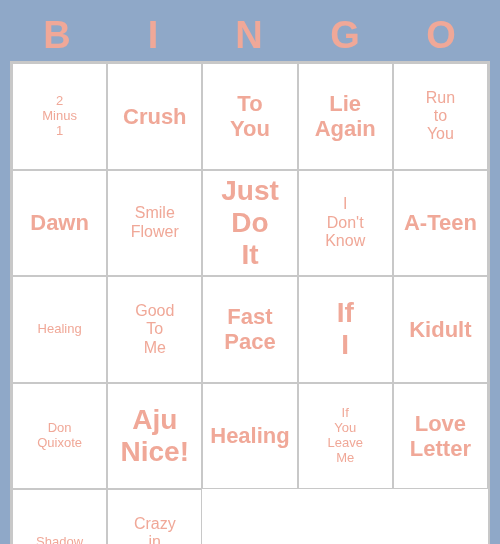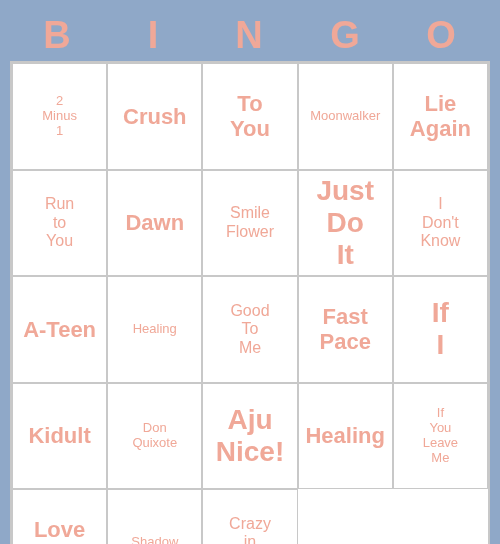--- a/index.html
+++ b/index.html
@@ -84,23 +84,20 @@
   <div class="bingo-cell">
         <span class="size-small">2<br>Minus<br>1</span>
       </div>
       <div class="bingo-cell">
         <span class="size-large">Crush</span>
       </div>
       <div class="bingo-cell">
         <span class="size-large">To<br>You</span>
       </div>
       <div class="bingo-cell">
-        <span class="size-small">Moonwalker</span>
-      </div>
-      <div class="bingo-cell">
         <span class="size-large">Lie<br>Again</span>
       </div>
       <div class="bingo-cell">
         <span class="size-medium">Run<br>to<br>You</span>
       </div>
       <div class="bingo-cell">
         <span class="size-large">Dawn</span>
       </div>
       <div class="bingo-cell">
         <span class="size-medium">Smile<br>Flower</span>

